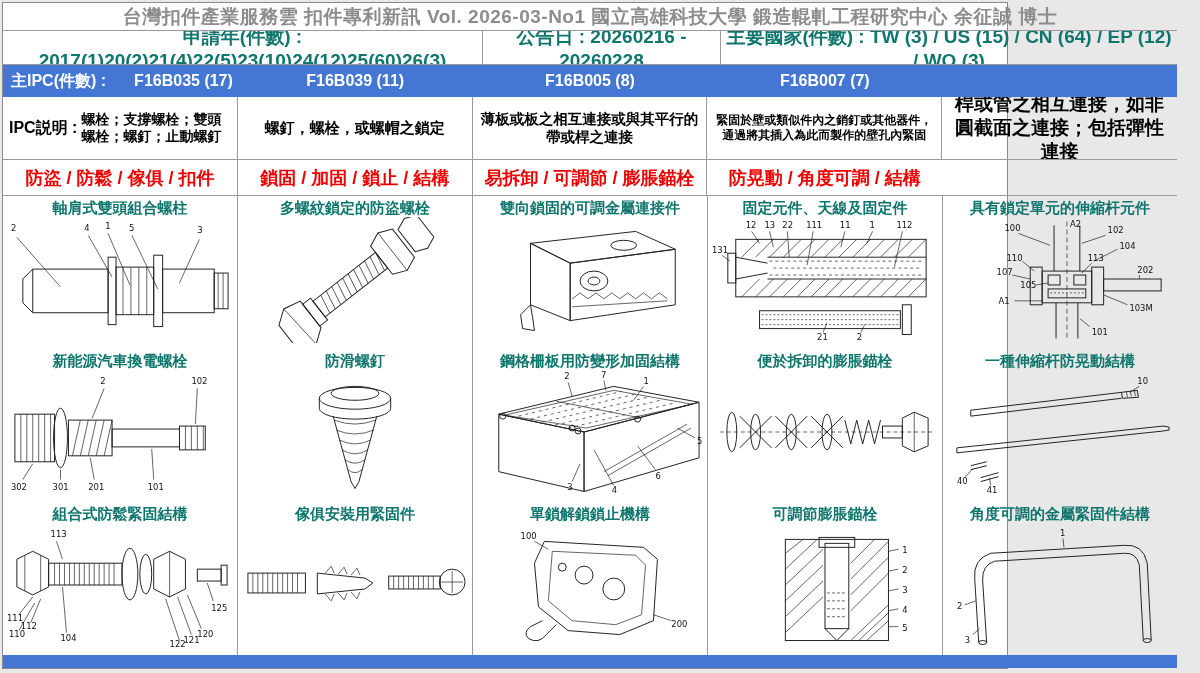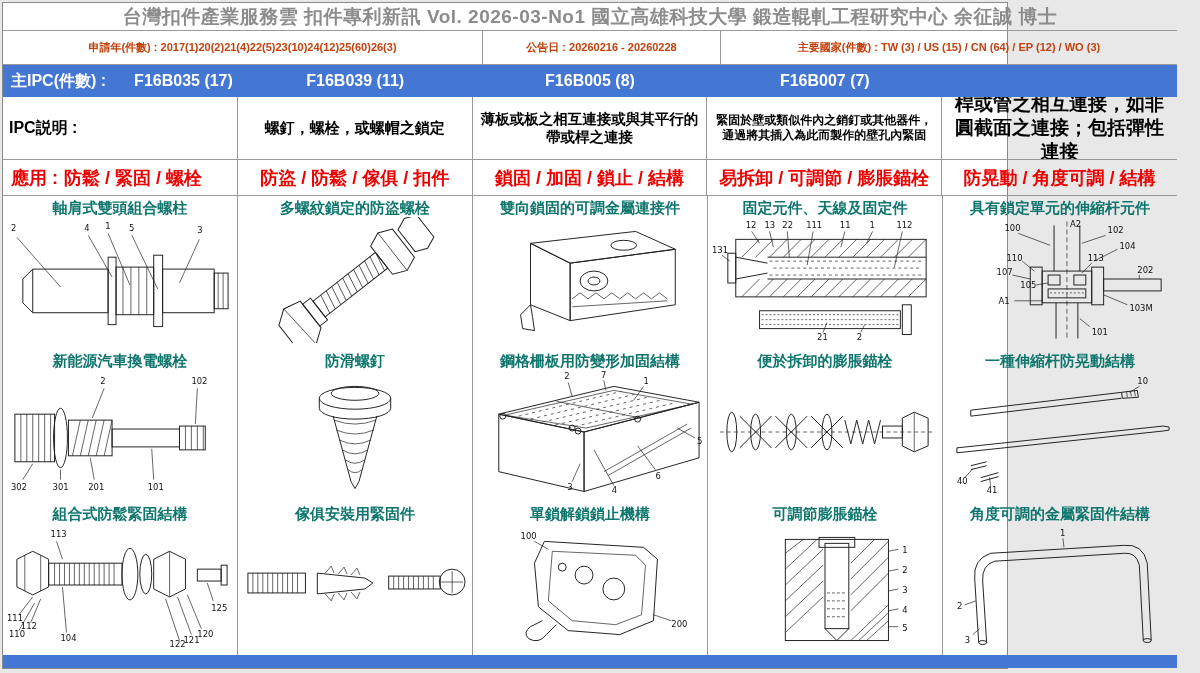--- a/index.html
+++ b/index.html
@@ -6,21 +6,21 @@
   .page{position:relative;width:1006px;height:667px;margin:2px;background:#fff;border:1px solid #8a8a8a;
         display:grid;grid-template-rows:28px 34px 32px 63px 36px 1fr 13px;box-sizing:border-box;}
   .row{display:grid;grid-template-columns:repeat(5,1fr);box-sizing:border-box;}
   .cell{box-sizing:border-box;display:flex;align-items:center;justify-content:center;text-align:center;overflow:hidden;}
   .bdr{border-right:1px solid #9a9a9a;}
 
   .titlebar{display:flex;align-items:center;justify-content:center;font-size:19px;font-weight:bold;
             color:#8c8c8c;border-bottom:1px solid #9a9a9a;letter-spacing:.5px;}
 
   .inforow{display:grid;grid-template-columns:480px 238px 1fr;border-bottom:1px solid #9a9a9a;}
-  .inforow .cell{font-size:11px;font-weight:bold;color:#c2410c;padding:0 4px;}
+  .inforow .cell{font-size:19px;font-weight:bold;color:#0f766e;padding:0 4px;}
 
   .ipcrow{background:#4477d4;color:#fff;font-weight:bold;font-size:16px;}
   .ipcrow .cell{justify-content:center;}
   .ipcrow .first{justify-content:flex-start;padding-left:8px;gap:28px;}
 
   .descrow{border-bottom:1px solid #9a9a9a;}
   .descrow .cell{font-weight:bold;color:#000;padding:2px 4px;line-height:1.25;}
   .descrow .first{justify-content:flex-start;text-align:left;padding-left:6px;gap:4px;}
   .desc-label{font-size:16px;white-space:nowrap;}
   .d0{font-size:14px;}.d1{font-size:15px;}.d2{font-size:14.5px;}.d3{font-size:12px;}.d4{font-size:19px;}
@@ -59,32 +59,29 @@
       <span>F16B035 (17)</span>
     </div>
     <div class="cell">F16B039 (11)</div>
     <div class="cell">F16B005 (8)</div>
     <div class="cell">F16B007 (7)</div>
   </div>
 
   <div class="row descrow">
     <div class="cell bdr first">
       <span class="desc-label">IPC説明 :</span>
+      <span class="d0">螺栓；支撐螺栓；雙頭螺栓；螺釘；止動螺釘</span>
     </div>
     <div class="cell bdr d1">螺釘，螺栓，或螺帽之鎖定</div>
     <div class="cell bdr d2">薄板或板之相互連接或與其平行的帶或桿之連接</div>
     <div class="cell bdr d3">緊固於壁或類似件內之銷釘或其他器件，通過將其插入為此而製作的壁孔內緊固</div>
     <div class="cell d4">桿或管之相互連接，如非圓截面之連接；包括彈性連接</div>
   </div>
 
   <div class="row approw">
-    <div class="cell bdr first">
-      <span>應用 :</span>
-      <span>防鬆 / 緊固 / 螺栓</span>
-    </div>
     <div class="cell bdr">防盜 / 防鬆 / 傢俱 / 扣件</div>
     <div class="cell bdr">鎖固 / 加固 / 鎖止 / 結構</div>
     <div class="cell bdr">易拆卸 / 可調節 / 膨脹錨栓</div>
     <div class="cell">防晃動 / 角度可調 / 結構</div>
   </div>
 
   <div class="content">
 
     <div class="pcol bdr">
       <div class="patent">

